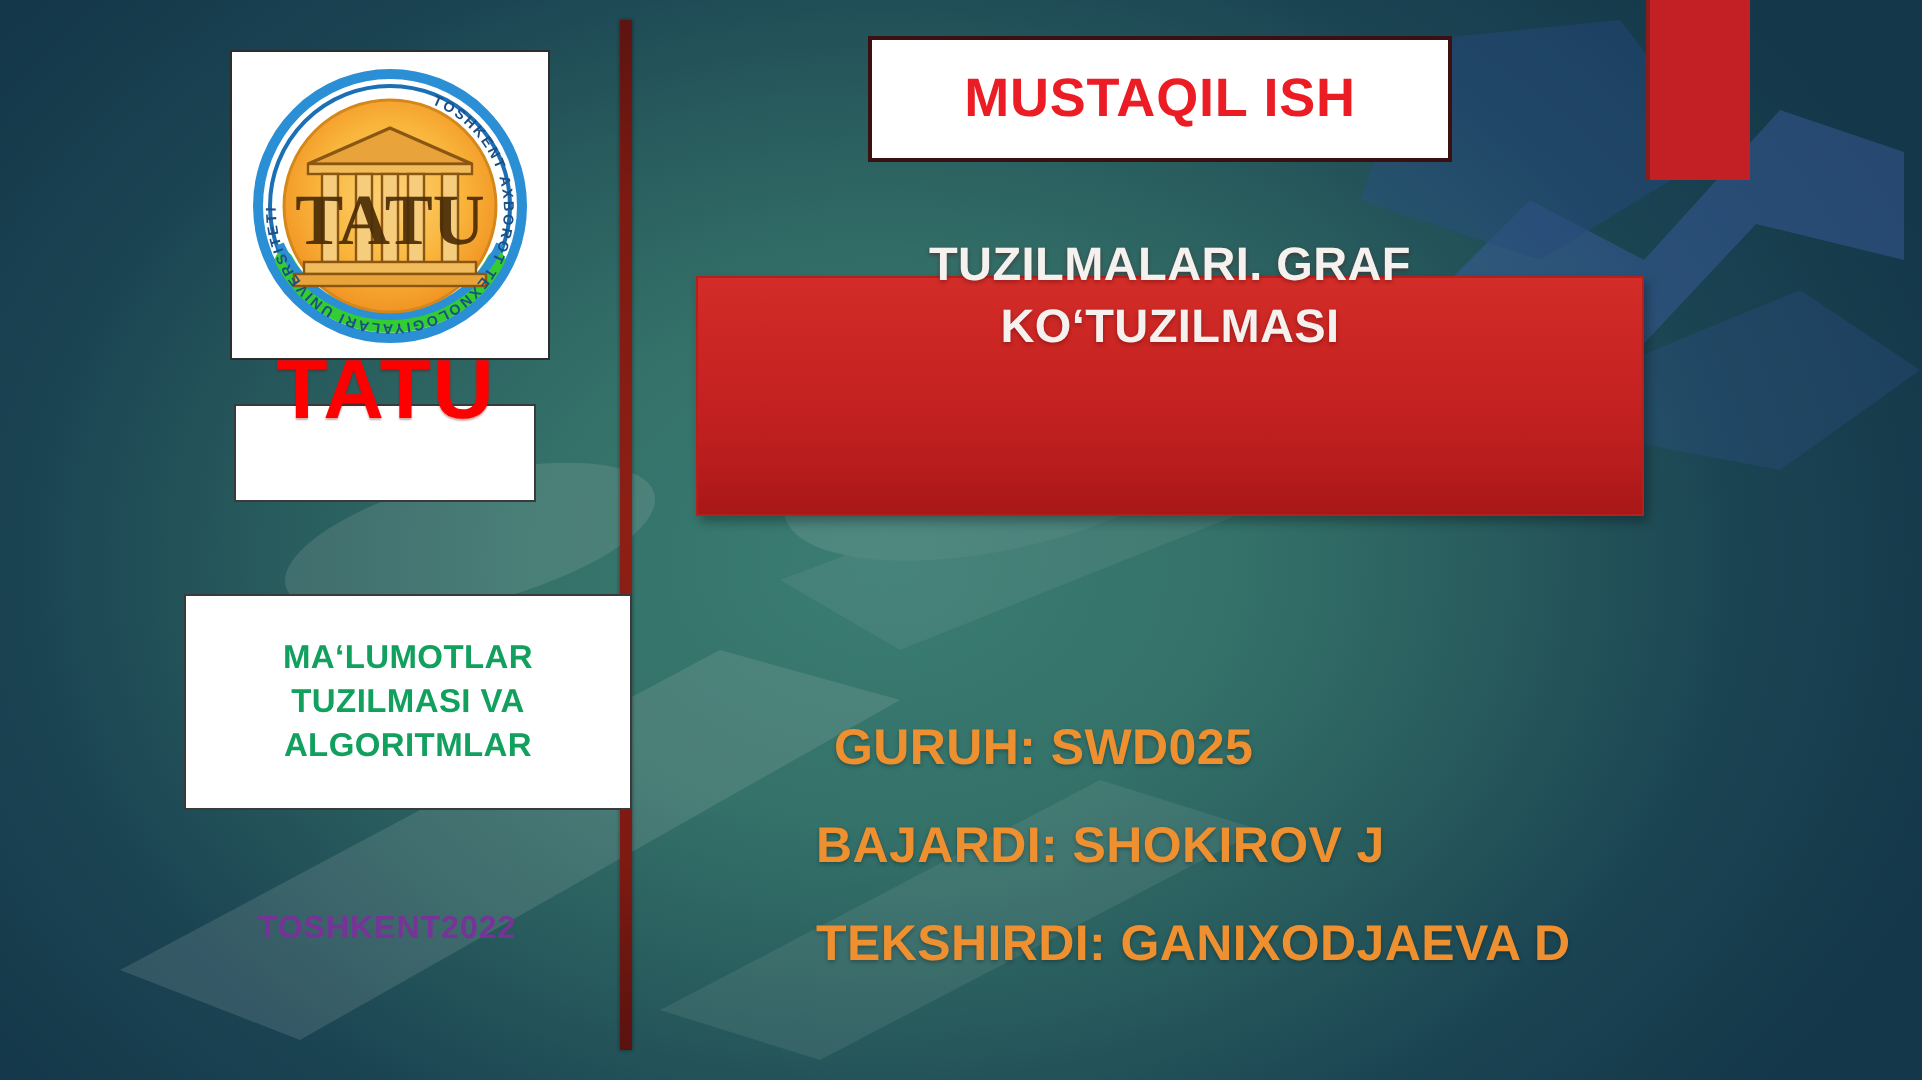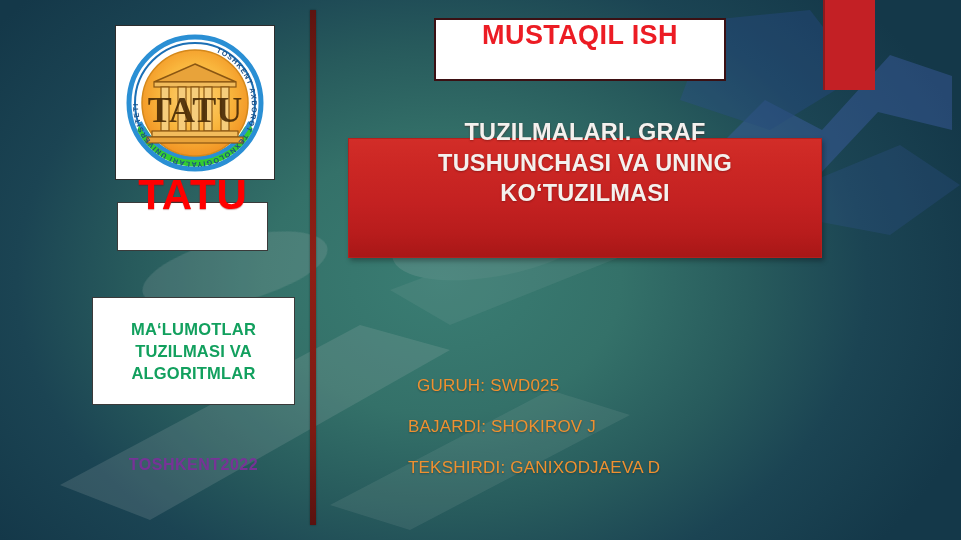--- a/index.html
+++ b/index.html
@@ -106,21 +106,21 @@
     border: 1px solid #3a3a3a;
     box-sizing: border-box;
     z-index: 4;
   }
 
   
   .subject-box {
     position: absolute;
     left: 92px;
     top: 297px;
-    width: 203px;
+    width: 224px;
     height: 108px;
     background: #ffffff;
     border: 1px solid #3a3a3a;
     box-sizing: border-box;
     display: flex;
     align-items: center;
     justify-content: center;
     z-index: 4;
   }
   .subject-box .txt {
@@ -153,21 +153,21 @@
   .mustaqil-box {
     position: absolute;
     left: 434px;
     top: 18px;
     width: 292px;
     height: 63px;
     background: #ffffff;
     border: 2px solid #3b1013;
     box-sizing: border-box;
     display: flex;
-    align-items: flex-start;
+    align-items: center;
     justify-content: center;
     z-index: 5;
   }
   .mustaqil-box .txt {
     color: #ec1c24;
     font-size: 27px;
     font-weight: bold;
     letter-spacing: .4px;
   }
 
@@ -203,27 +203,26 @@
   .credits {
     position: absolute;
     left: 408px;
     top: 362px;
     width: 470px;
     z-index: 3;
   }
   .credits .line {
     color: #f0912c;
     color: #ef9030;
-    font-size: 17px;
-    font-weight: normal;
+    font-size: 25px;
+    font-weight: bold;
     line-height: 1.0;
     letter-spacing: .2px;
     margin-bottom: 24px;
     text-shadow: 0 1px 2px rgba(0,0,0,.28);
-    margin-top: 15px;
   }
   .credits .line:first-child { padding-left: 9px; }
   .credits .line:last-child { margin-bottom: 0; }
 </style>
 </head>
 <body>
 
 <div id="slide">
 
   <div class="wm-layer">
@@ -300,21 +299,20 @@
 
   <div class="city-year">TOSHKENT2022</div>
 
   <div class="mustaqil-box">
     <span class="txt">MUSTAQIL ISH</span>
   </div>
 
   <div class="title-block"></div>
   <div class="title-text">
     <div>TUZILMALARI.  GRAF</div>
-    <div>TUSHUNCHASI VA UNING</div>
     <div>KO‘TUZILMASI</div>
   </div>
 
   <div class="credits">
     <div class="line">GURUH: SWD025</div>
     <div class="line">BAJARDI: SHOKIROV J</div>
     <div class="line">TEKSHIRDI: GANIXODJAEVA D</div>
   </div>
 
 </div>

